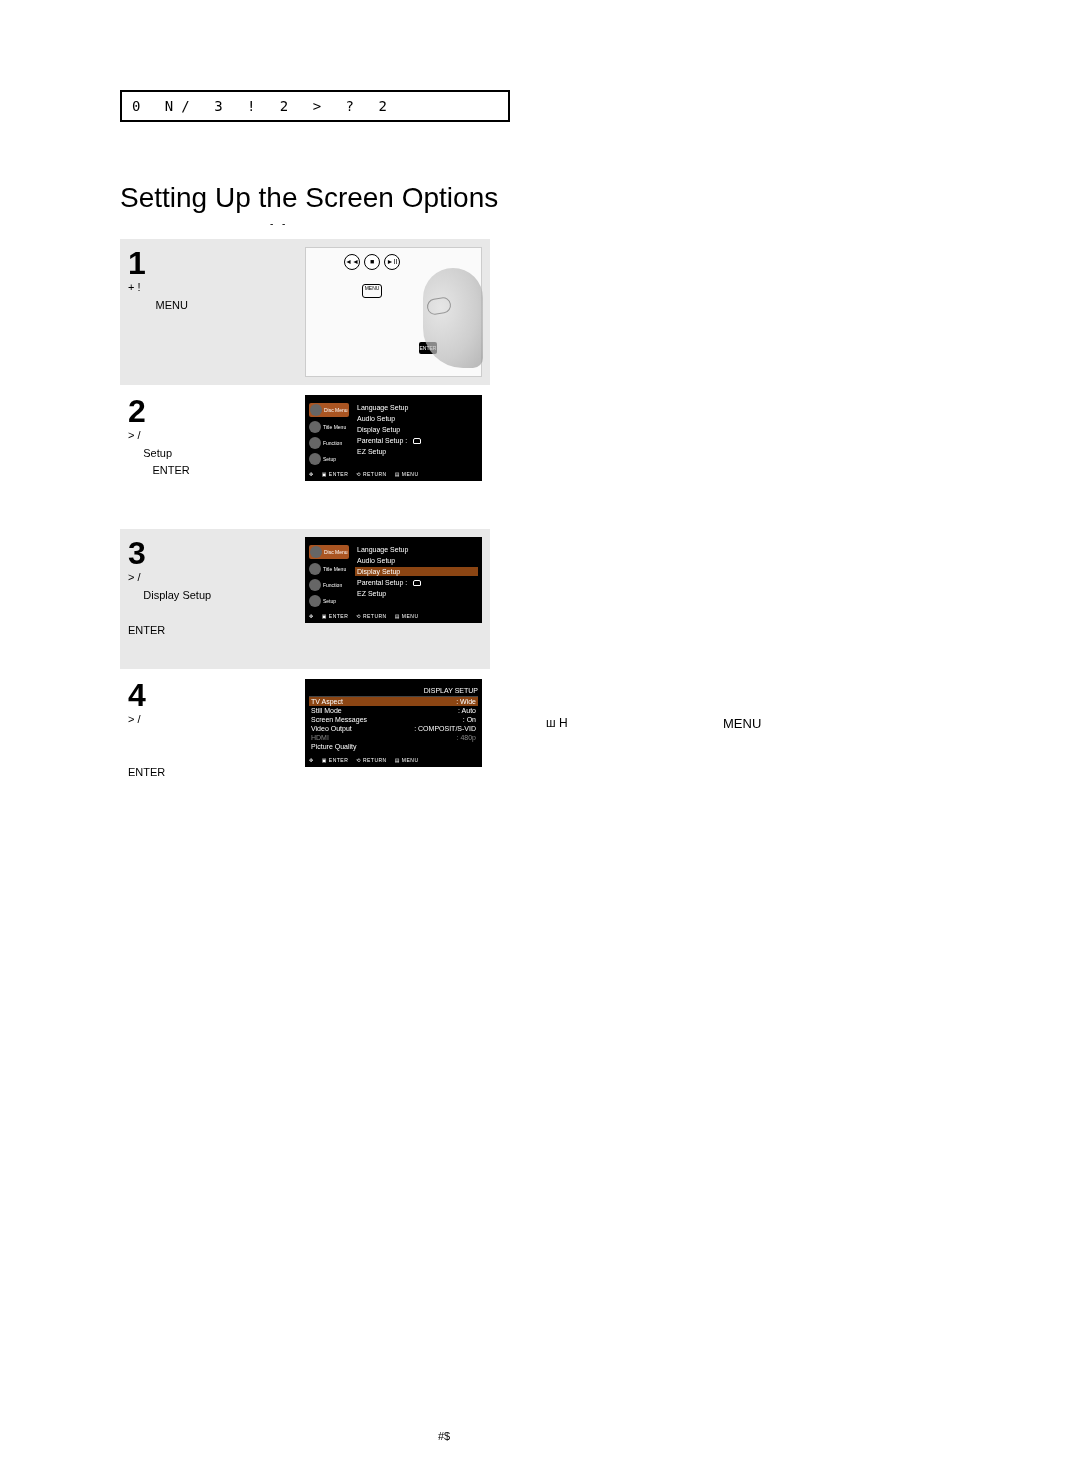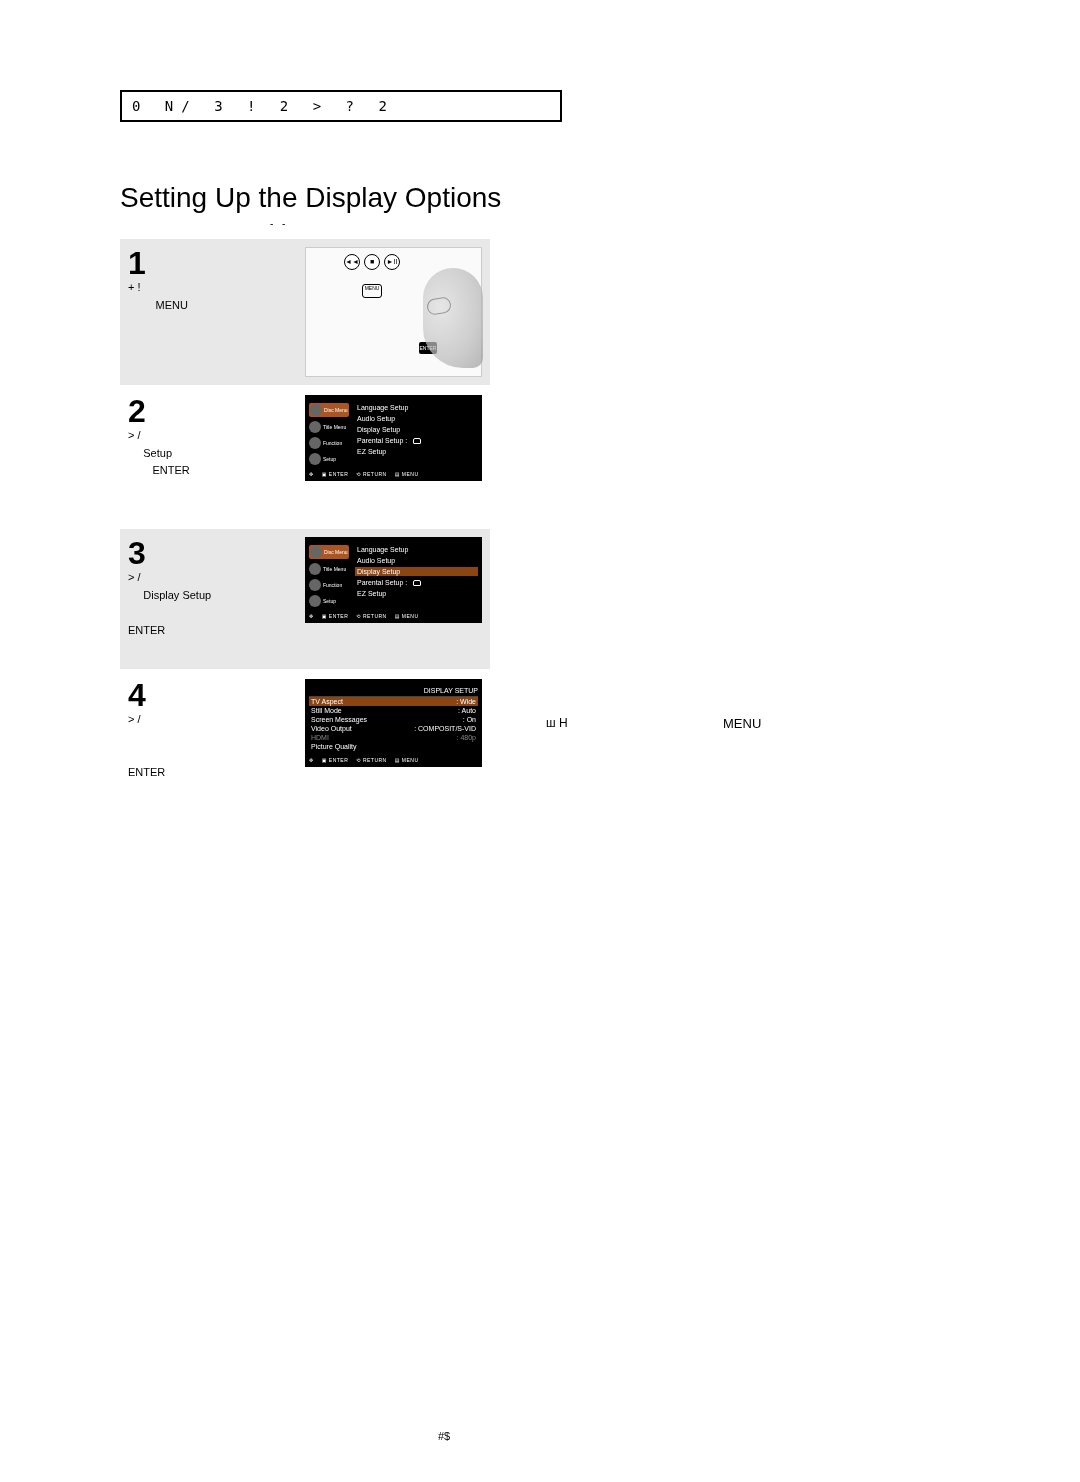--- a/index.html
+++ b/index.html
@@ -8,21 +8,21 @@
     width: 1080px;
     height: 1482px;
     background: #fff;
     position: relative;
     padding: 90px 120px 0 120px;
     color: #000;
   }
   .header-box {
     border: 2px solid #000;
     padding: 6px 10px;
-    width: 442px;
+    width: 390px;
     margin-bottom: 60px;
     font-size: 14px;
     font-family: monospace;
     letter-spacing: 8px;
   }
   .section-title {
     font-size: 28px;
     font-weight: normal;
     margin-bottom: 4px;
     font-family: Arial, sans-serif;
@@ -224,21 +224,21 @@
     font-size: 11px;
   }
 </style>
 </head>
 <body>
 
 <div class="header-box">
   <span>0 N/  3     !   2 &gt;  ?  2</span>
 </div>
 
-<h2 class="section-title">Setting Up the Display Options</h2>
+<h2 class="section-title">Setting Up the Screen Options</h2>
 <div class="subtitle">-    -</div>
 
 <div class="step-row">
   <div class="step-left">
     <div class="step-num">1</div>
     <div class="step-text">
       <span>+           !</span><br>
       &nbsp;&nbsp;&nbsp;&nbsp;&nbsp;&nbsp;&nbsp;&nbsp;&nbsp;<span>MENU</span>
     </div>
   </div>

